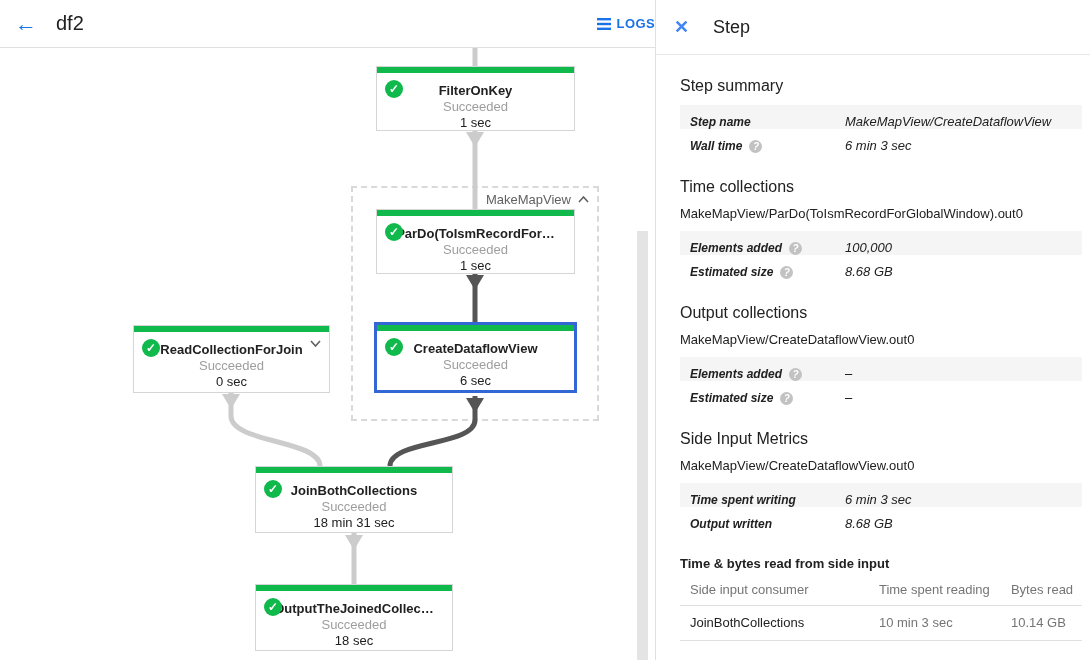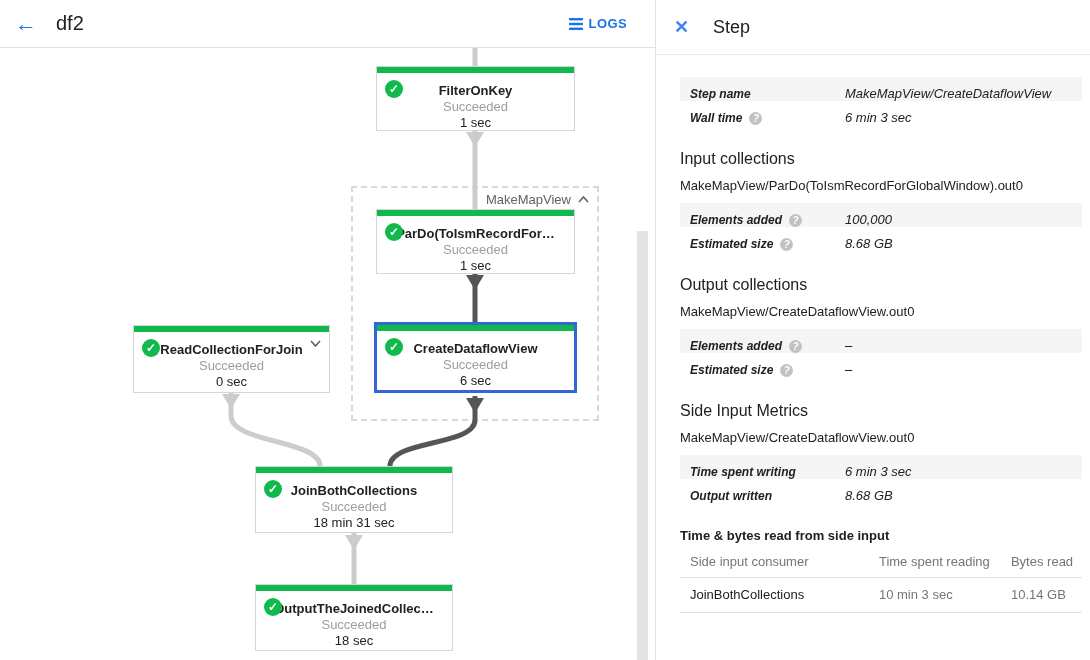--- a/index.html
+++ b/index.html
@@ -10,21 +10,21 @@
   *{box-sizing:border-box;margin:0;padding:0;}
   body{font-family:"Liberation Sans",sans-serif;background:#fff;}
   #app{position:relative;width:1090px;height:660px;overflow:hidden;background:#fff;}
 
   
   .topbar{position:absolute;left:0;top:0;width:655px;height:48px;background:#fff;
     border-bottom:1px solid var(--border_gray);display:flex;align-items:center;}
   .back-btn{width:24px;height:24px;margin-left:14px;color:var(--accent_blue);font-size:22px;
     line-height:24px;text-align:center;cursor:pointer;}
   .job-title{margin-left:18px;font-size:20px;color:var(--text_dark);}
-  .logs-btn{margin-left:auto;margin-right:28px;display:flex;align-items:center;gap:6px;
+  .logs-btn{margin-left:auto;display:flex;align-items:center;gap:6px;
     color:var(--accent_blue);font-size:13px;font-weight:bold;letter-spacing:.4px;cursor:pointer;}
 
   
   .graph{position:absolute;left:0;top:48px;width:655px;height:612px;background:#fff;}
   .edges{position:absolute;left:0;top:0;}
   .edge-l{stroke:var(--edge_light);stroke-width:5;fill:none;}
   .edge-d{stroke:var(--edge_dark);stroke-width:5;fill:none;}
   .ah-l{fill:var(--edge_light);} .ah-d{fill:var(--edge_dark);}
 
   .group-box{position:absolute;left:351px;top:138px;width:248px;height:235px;
@@ -180,37 +180,38 @@
 
   <div class="panel">
     <div class="panel-header">
       <div class="close-btn">✕</div>
       <div class="panel-title">Step</div>
     </div>
 
     <div class="panel-content">
 
       <div class="section">
+        <div class="sec-h">Step summary</div>
         <div class="kv-wrap">
           <div class="kv-row">
             <span class="k">Step name</span>
             <span class="v">MakeMapView/CreateDataflowView</span>
           </div>
           <div class="kv-row">
             <span class="k">
                 <span>Wall time</span>
                 <span class="help"></span>
               </span>
             <span class="v">6 min 3 sec</span>
           </div>
         </div>
       </div>
 
       <div class="section">
-        <div class="sec-h">Input collections</div>
+        <div class="sec-h">Time collections</div>
         <div class="coll-name">MakeMapView/ParDo(ToIsmRecordForGlobalWindow).out0</div>
         <div class="kv-wrap">
           <div class="kv-row">
             <span class="k">
                 <span>Elements added</span>
                 <span class="help"></span>
               </span>
             <span class="v">100,000</span>
           </div>
           <div class="kv-row">

